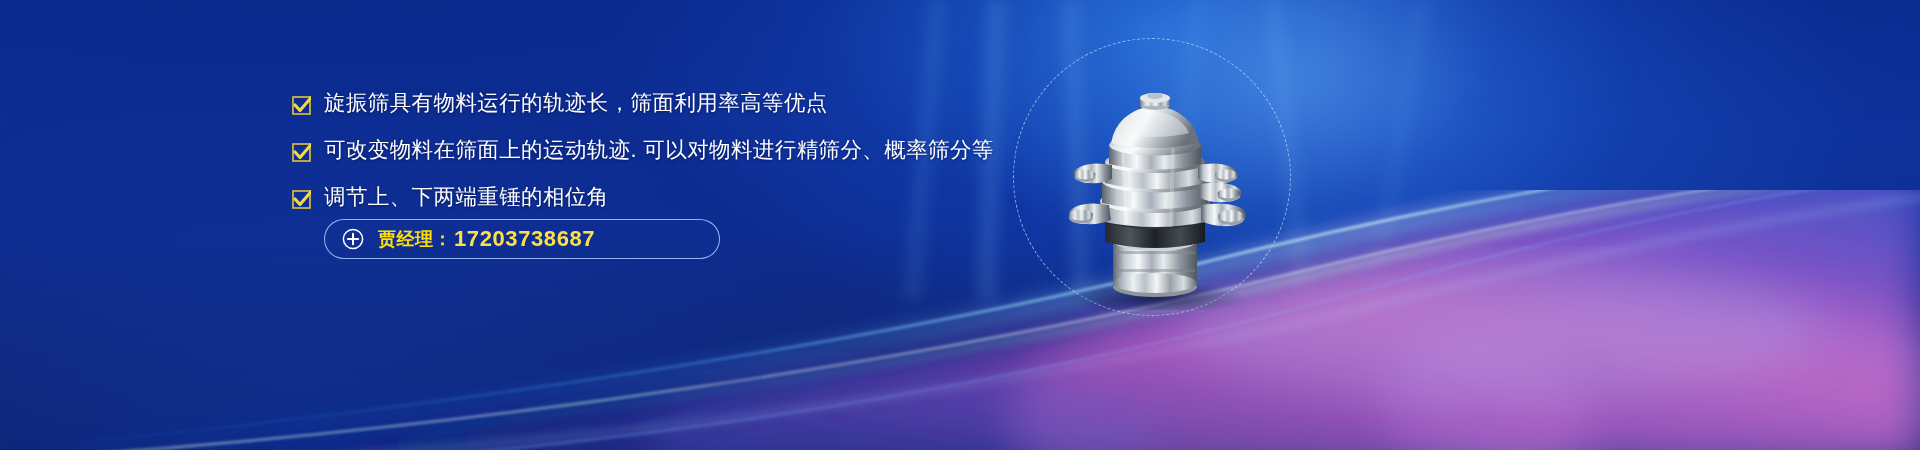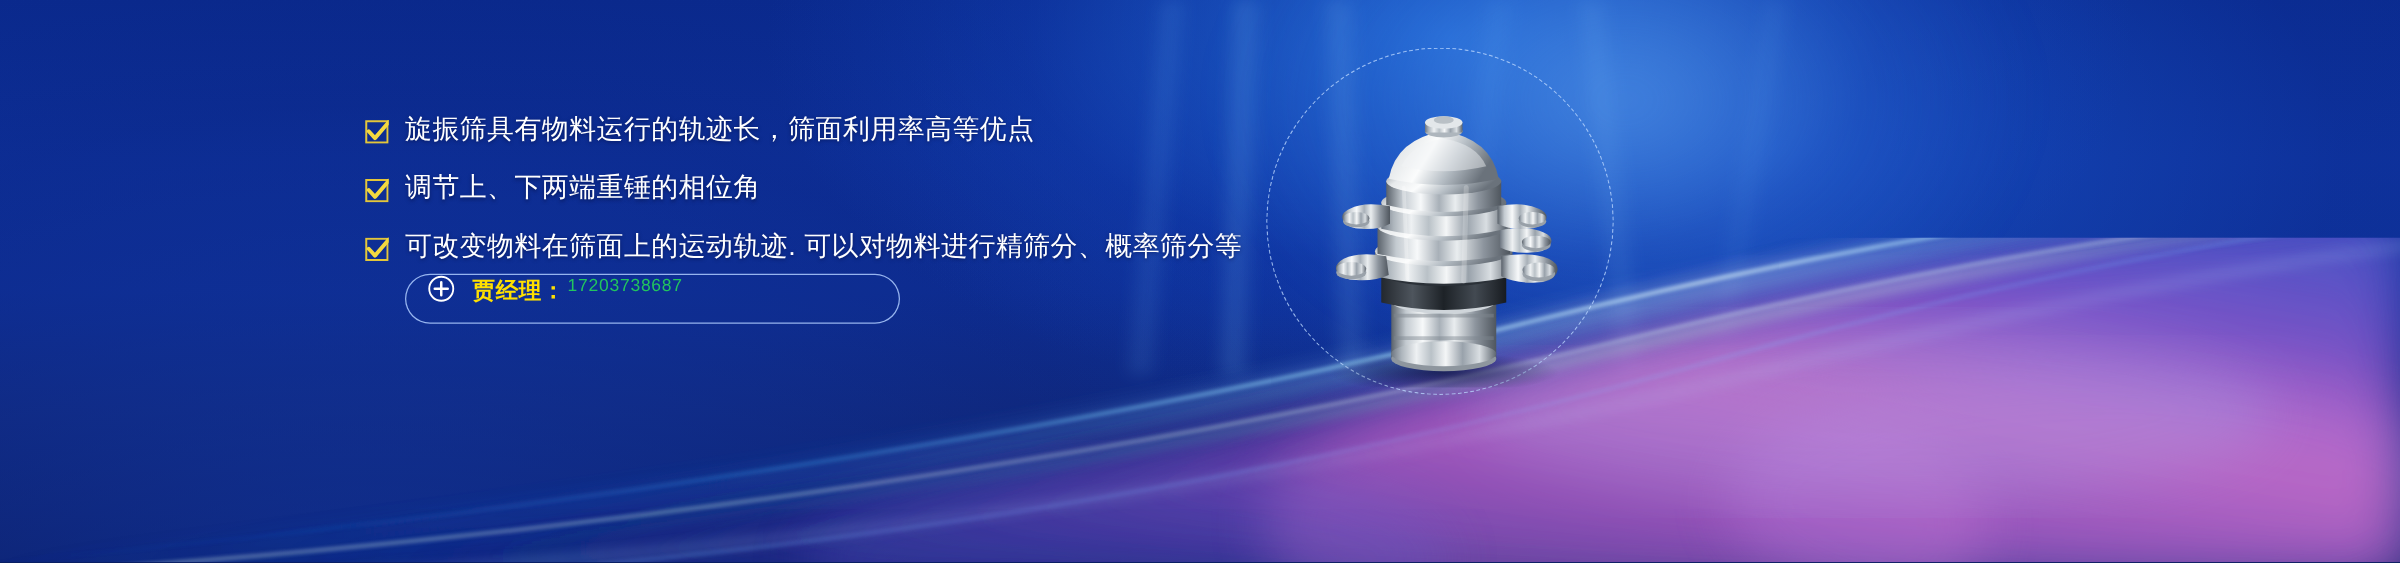--- a/index.html
+++ b/index.html
@@ -85,35 +85,35 @@
   }
 
   
   .contact-pill {
     position: absolute;
     left: 324px; top: 219px;
     width: 396px; height: 40px;
     border: 1px solid rgba(175,205,255,0.85);
     border-radius: 20px;
     display: flex;
-    align-items: flex-start;
+    align-items: center;
     box-sizing: border-box;
     background: rgba(14,48,150,0.18);
   }
   .plus-icon { flex: 0 0 auto; width: 22px; height: 22px; margin-left: 17px; margin-right: 14px; }
   .contact-name {
     color: #ffe000;
     font-size: 18px;
     letter-spacing: .5px;
     font-weight: bold;
   }
   .contact-phone {
-    color: #22c55e;
-    font-size: 14px;
-    font-weight: normal;
+    color: #fde047;
+    font-size: 22px;
+    font-weight: bold;
     letter-spacing: .6px;
     margin-left: 2px;
   }
 </style>
 </head>
 <body>
 
 <div id="banner">
 
   <div class="bg-base"></div>
@@ -294,31 +294,31 @@
       <span class="bullet-text">旋振筛具有物料运行的轨迹长，筛面利用率高等优点</span>
     </div>
 
     <div class="bullet-row">
       <span class="check-icon">
         <svg width="19" height="19" viewBox="0 0 19 19" xmlns="http://www.w3.org/2000/svg">
           <rect x="1" y="1" width="17" height="17" fill="none" stroke="#e3c63a" stroke-width="1.6"></rect>
           <path d="M3 9 L8 14.5 L20 0.5" fill="none" stroke="#f4d93f" stroke-width="3.1" stroke-linecap="round" stroke-linejoin="round"></path>
         </svg>
       </span>
-      <span class="bullet-text">调节上、下两端重锤的相位角</span>
+      <span class="bullet-text">可改变物料在筛面上的运动轨迹. 可以对物料进行精筛分、概率筛分等</span>
     </div>
 
     <div class="bullet-row">
       <span class="check-icon">
         <svg width="19" height="19" viewBox="0 0 19 19" xmlns="http://www.w3.org/2000/svg">
           <rect x="1" y="1" width="17" height="17" fill="none" stroke="#e3c63a" stroke-width="1.6"></rect>
           <path d="M3 9 L8 14.5 L20 0.5" fill="none" stroke="#f4d93f" stroke-width="3.1" stroke-linecap="round" stroke-linejoin="round"></path>
         </svg>
       </span>
-      <span class="bullet-text">可改变物料在筛面上的运动轨迹. 可以对物料进行精筛分、概率筛分等</span>
+      <span class="bullet-text">调节上、下两端重锤的相位角</span>
     </div>
 
   </div>
 
   <div class="contact-pill">
     <span class="plus-icon">
       <svg width="22" height="22" viewBox="0 0 22 22" xmlns="http://www.w3.org/2000/svg">
         <circle cx="11" cy="11" r="9.6" fill="none" stroke="#ffffff" stroke-width="1.5"></circle>
         <path d="M11 5.8 L11 16.2 M5.8 11 L16.2 11" stroke="#ffffff" stroke-width="2" stroke-linecap="round"></path>
       </svg>

